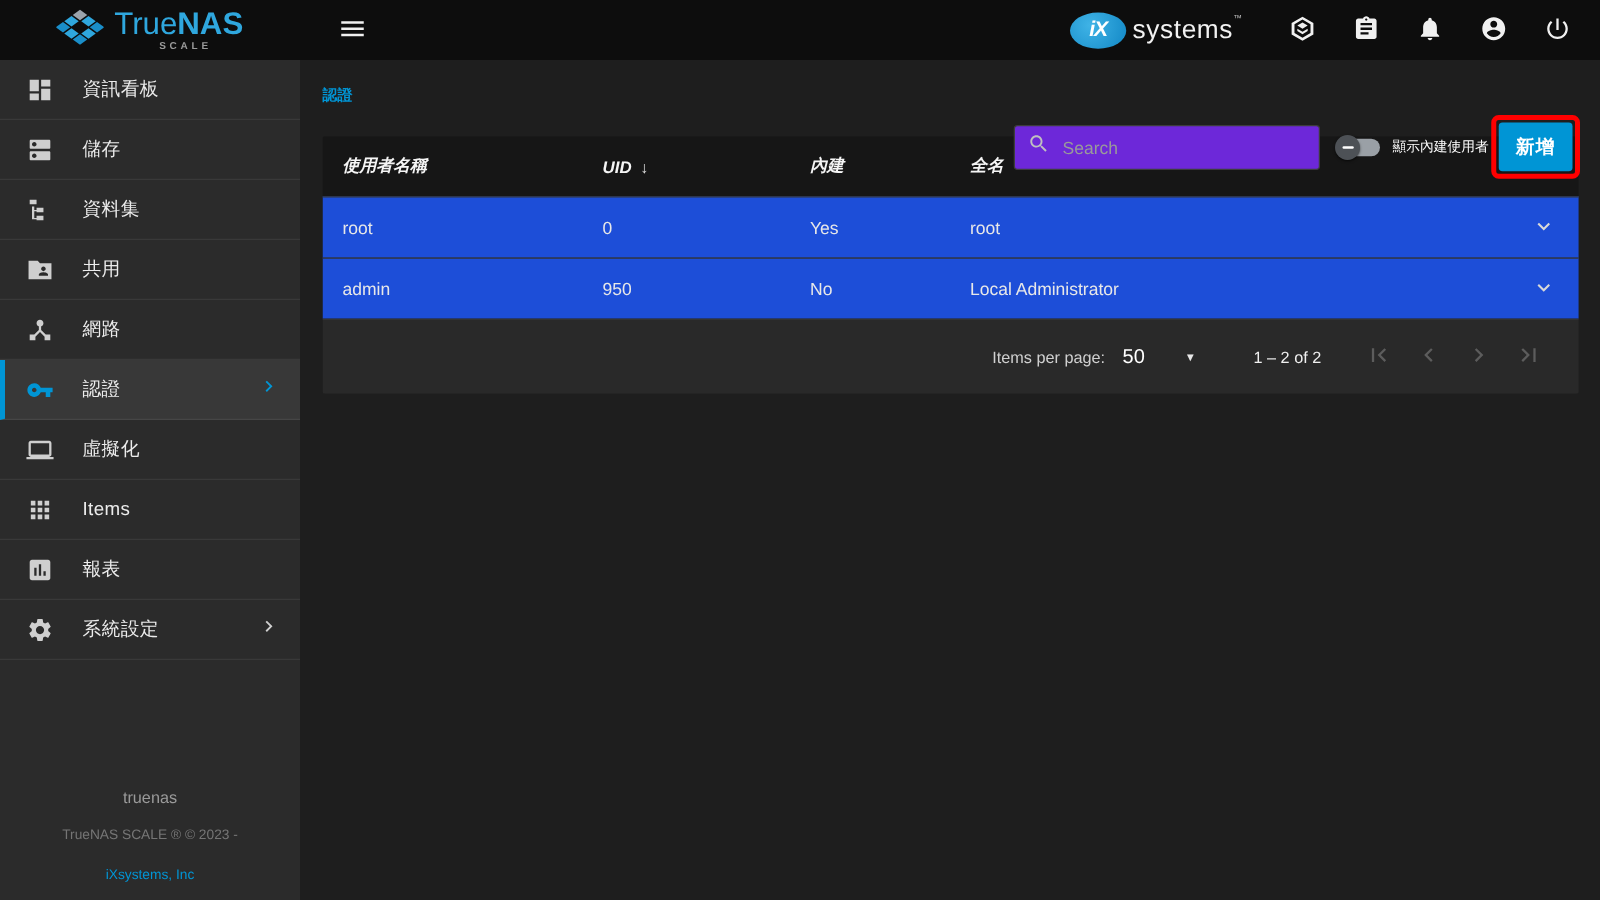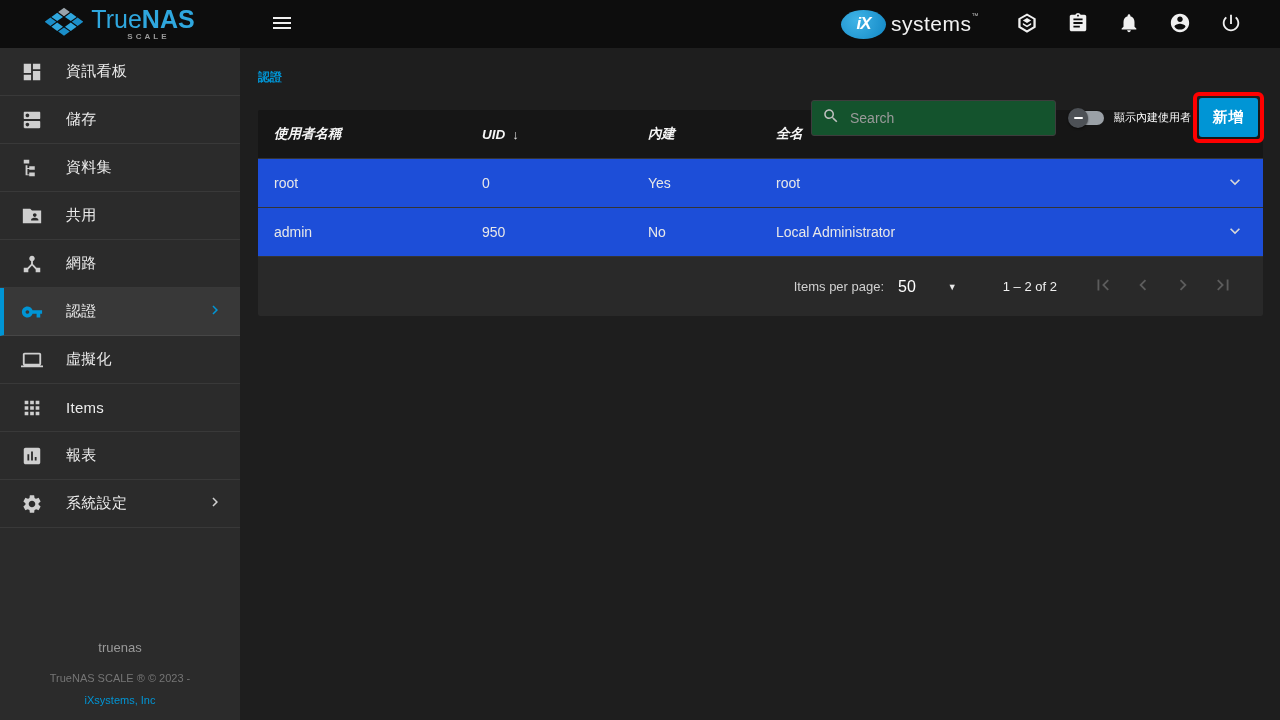--- a/index.html
+++ b/index.html
@@ -16,21 +16,21 @@
     position: absolute; top: 0; left: 0; width: 1280px; height: 48px;
     background: #0d0d0d; display: flex; align-items: center; z-index: 5;
   }
   .logo-col { width: 240px; height: 48px; display: flex; align-items: center; justify-content: center; flex: 0 0 240px; }
   .tn-logo { display: flex; align-items: center; gap: 8px; cursor: pointer; }
   .tn-wordmark { position: relative; line-height: 1; }
   .tn-name { font-size: 25px; color: #2fa7de; letter-spacing: 0; }
   .tn-name .bold { font-weight: 700; }
   .tn-sub { display: block; font-size: 8px; letter-spacing: 3px; color: #9a9a9a; font-weight: 700; margin-top: 1px; margin-left: 36px; }
   .hamburger-btn { background: none; border: none; margin-left: 24px; cursor: pointer; padding: 6px; }
-  .topbar-right { margin-left: auto; display: flex; align-items: center; gap: 25px; padding-right: 36px; }
+  .topbar-right { margin-left: auto; display: flex; align-items: center; gap: 25px; padding-right: 21px; }
   .ix-brand { display: flex; align-items: center; gap: 5px; margin-right: 10px; }
   .ix-ellipse {
     width: 45px; height: 29px; border-radius: 50%;
     background: radial-gradient(circle at 35% 35%, #3fb3e6, #1187c5);
     display: flex; align-items: center; justify-content: center;
   }
   .ix-ellipse span { color: #fff; font-style: italic; font-weight: 700; font-size: 17px; letter-spacing: -1px; }
   .ix-text { color: #f2f2f2; font-size: 21px; font-weight: 400; letter-spacing: 0.5px; }
   .ix-tm { color: #bbb; font-size: 7px; vertical-align: top; }
   .top-icon-btn { background: none; border: none; cursor: pointer; width: 26px; height: 26px; display: flex; align-items: center; justify-content: center; }
@@ -51,32 +51,32 @@
   .nav-item .nav-label { margin-left: 23px; font-size: 15px; color: #ececec; letter-spacing: 0.3px; }
   .nav-item .nav-chevron { margin-left: auto; margin-right: 16px; }
   .nav-item .nav-chevron svg { width: 18px; height: 18px; fill: #cfcfcf; }
   .nav-item.active { background: #383838; border-left: 4px solid #0095d5; }
   .nav-item.active .nav-icon { margin-left: 17px; }
   .nav-item.active .nav-icon svg { fill: #0095d5; }
   .nav-item.active .nav-chevron svg { fill: #0095d5; }
 
   .sidebar-footer { position: absolute; bottom: 12px; width: 100%; text-align: center; }
   .hostname { font-size: 13px; color: #9a9a9a; margin-bottom: 17px; }
-  .copyright { font-size: 11px; color: #757575; margin-bottom: 6px; }
+  .copyright { font-size: 11px; color: #757575; margin-bottom: 16px; }
   .company-link { font-size: 11px; color: #0095d5; text-decoration: none; cursor: pointer; }
 
   
   .content { position: absolute; top: 48px; left: 240px; width: 1040px; height: 672px; background: #1e1e1e; }
   .page-header { padding: 19px 16px 0 18px; position: relative; }
   .breadcrumb { font-size: 12px; color: #0095d5; font-weight: 700; cursor: pointer; display: inline-block; }
   .page-title { font-size: 30px; font-weight: 700; color: #fff; margin-top: 6px; letter-spacing: 1px; }
 
   .header-controls { position: absolute; top: 44px; right: 16px; display: flex; align-items: center; }
   .search-box {
-    width: 245px; height: 36px; background: #14532d; border: 1px solid #3d3d3d;
+    width: 245px; height: 36px; background: #6d28d9; border: 1px solid #3d3d3d;
     border-radius: 3px; display: flex; align-items: center; padding: 0 10px;
   }
   .search-box svg { width: 18px; height: 18px; fill: #c0c0c0; flex: 0 0 18px; }
   .search-box input {
     background: transparent; border: none; outline: none; color: #e6e6e6;
     font-size: 14px; margin-left: 10px; width: 180px; font-family: "Liberation Sans", sans-serif;
   }
   .search-box input::placeholder { color: #9a9a9a; }
 
   .toggle-wrap { display: flex; align-items: center; margin-left: 12px; cursor: pointer; }

